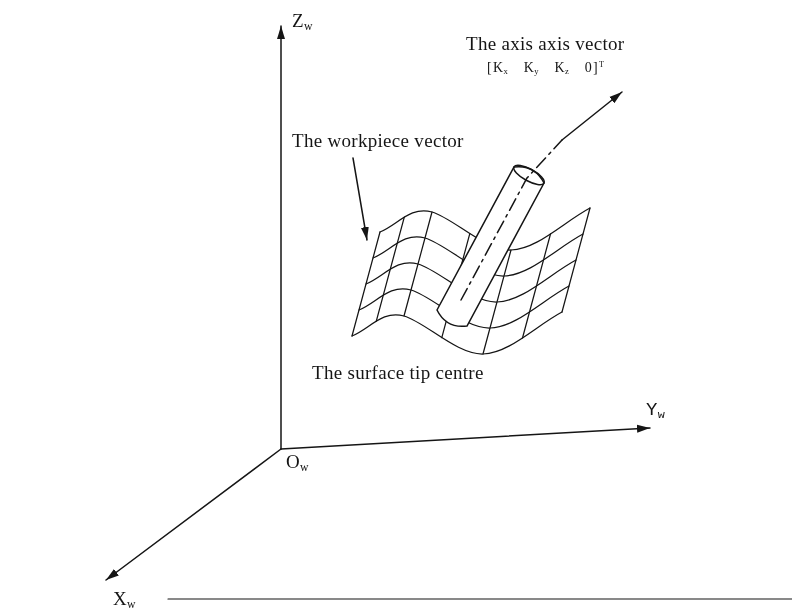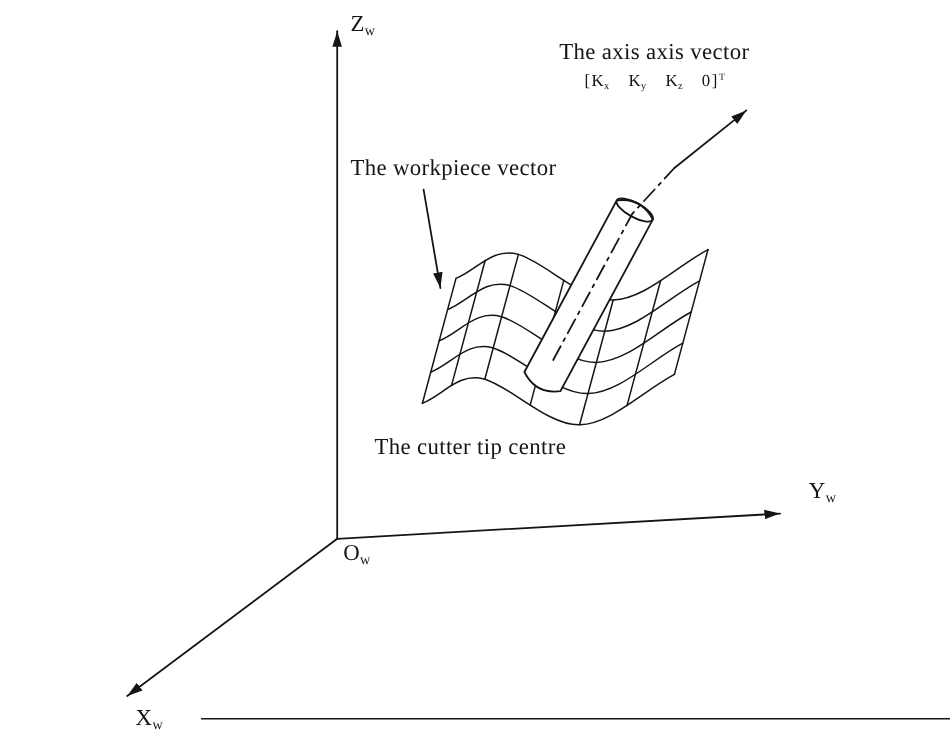--- a/index.html
+++ b/index.html
@@ -72,28 +72,28 @@
       <line x1="562" y1="140" x2="622" y2="92" marker-end="url(#arrow)"></line>
 
       <line x1="353" y1="158" x2="367" y2="240" marker-end="url(#arrow)"></line>
 
       <line x1="168" y1="599" x2="792" y2="599" stroke-width="1.2"></line>
     </g>
   </svg>
 
   <div class="label" style="left:292px; top:10px;"><span>Z</span><sub>w</sub></div>
 
-  <div class="label" style="left:674px; top:399px;"><span>Y</span><sub>w</sub></div>
+  <div class="label" style="left:646px; top:399px;font-family:Liberation Mono, monospace;"><span>Y</span><sub>w</sub></div>
 
   <div class="label" style="left:113px; top:588px;"><span>X</span><sub>w</sub></div>
 
   <div class="label" style="left:286px; top:451px;"><span>O</span><sub>w</sub></div>
 
   <div class="label" style="left:466px; top:33px;">The axis axis vector</div>
 
   <div class="label vector" style="left:486px; top:60px;"><span class="brk">[</span><span class="term gap"><span>K</span><sub>x</sub></span><span class="term gap"><span>K</span><sub>y</sub></span><span class="term gap"><span>K</span><sub>z</sub></span><span class="term"><span>0</span><sub></sub></span><span class="brk">]</span><sup>T</sup></div>
 
   <div class="label" style="left:292px; top:130px;">The workpiece vector</div>
 
-  <div class="label" style="left:312px; top:362px;">The cutter tip centre</div>
+  <div class="label" style="left:312px; top:362px;">The surface tip centre</div>
 
 
 </div>
 
 </body></html>

